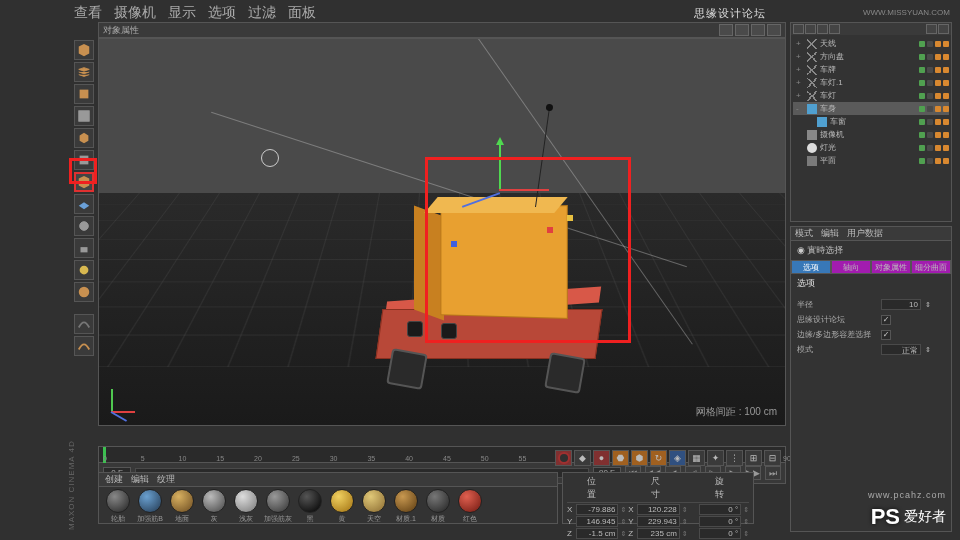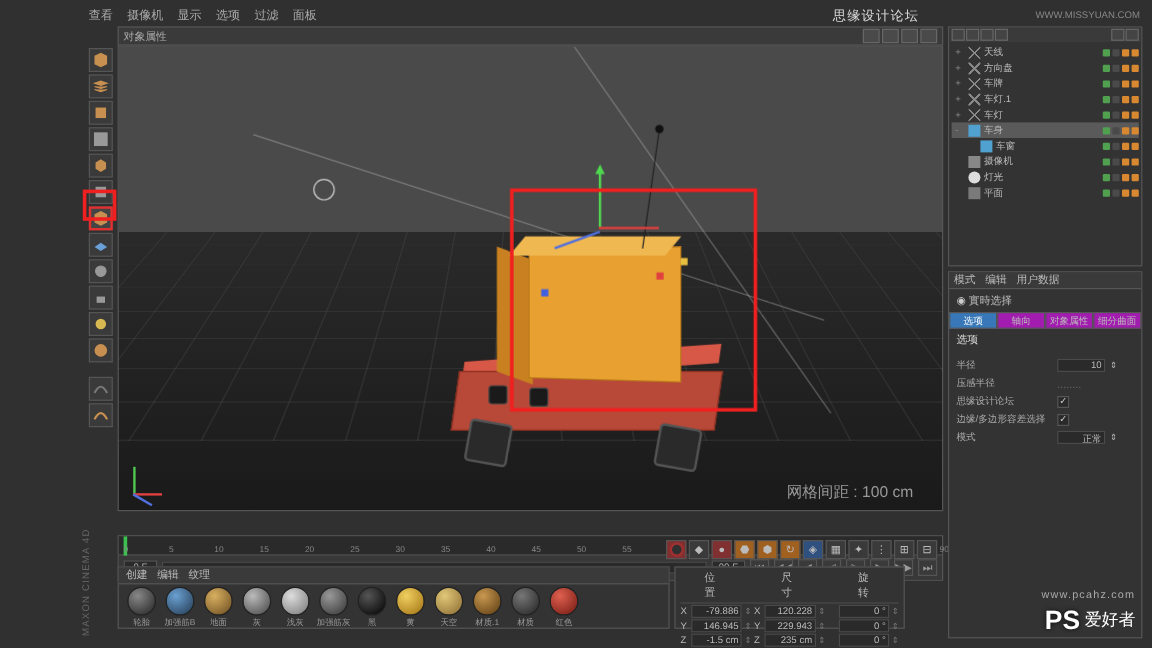--- a/index.html
+++ b/index.html
@@ -1,39 +1,39 @@
 <!DOCTYPE html>
 <html><head>
 <meta charset="utf-8">
 <style>
 *{margin:0;padding:0;box-sizing:border-box;font-family:"Microsoft YaHei",Arial,sans-serif;font-size:9px;color:#bbb}
 body{background:#303030;width:960px;height:540px;overflow:hidden;position:relative}
 .topbar{position:absolute;top:6px;left:74px;height:14px;display:flex;gap:12px;align-items:center}
-.topbar span{font-size:10px;color:#aaa}
+.topbar span{font-size:14px;color:#aaa}
 .top-watermark{position:absolute;top:6px;left:694px;font-size:11px;color:#ddd;font-weight:500;letter-spacing:1px}
 .top-url{position:absolute;top:8px;right:10px;font-size:8px;color:#888}
 .left-tools{position:absolute;left:74px;top:40px;width:22px;display:flex;flex-direction:column;gap:2px}
 .tool{width:20px;height:20px;background:#3a3a3a;border:1px solid #555;display:flex;align-items:center;justify-content:center}
 .tool.sel{border:2px solid #e03030;background:#444}
 .tool svg{width:14px;height:14px}
 .icon-cube{fill:#c89050}
 .icon-grey{fill:#999}
 .icon-blue{fill:#6aa0d8}
 .icon-yellow{fill:#d8b850}
 .vp-header{position:absolute;left:98px;top:22px;height:16px;width:688px;background:#3a3a3a;border:1px solid #555;display:flex;align-items:center;padding:0 4px;gap:6px}
 .vp-header .vlabel{font-size:9px;color:#aaa}
 .vp-header .vright{margin-left:auto;display:flex;gap:2px}
 .vp-header .vbtn{width:14px;height:12px;background:#4a4a4a;border:1px solid #666}
 .viewport{position:absolute;left:98px;top:38px;width:688px;height:388px;background:linear-gradient(to bottom,#4a4a4a 0%,#4a4a4a 40%,#2a2a2a 40%,#1a1a1a 100%);border:1px solid #555;overflow:hidden}
 .floor{position:absolute;left:0;right:0;top:40%;bottom:0;background-image:repeating-linear-gradient(90deg,rgba(120,120,120,.15) 0 1px,transparent 1px 40px),repeating-linear-gradient(0deg,rgba(120,120,120,.15) 0 1px,transparent 1px 30px);transform:perspective(600px) rotateX(60deg);transform-origin:top}
 .axis{position:absolute;left:12px;bottom:12px}
 .axis .x{position:absolute;width:24px;height:2px;background:#e04040;left:0;bottom:0}
 .axis .y{position:absolute;width:2px;height:24px;background:#50c850;left:0;bottom:0}
 .axis .z{position:absolute;width:18px;height:2px;background:#5070e0;left:0;bottom:0;transform:rotate(30deg);transform-origin:left}
-.hud{position:absolute;right:24px;bottom:6px;font-size:13px;color:#999}
+.hud{position:absolute;right:8px;bottom:6px;font-size:10px;color:#999}
 .car{position:absolute;left:260px;top:140px;width:260px;height:220px}
 .car-body{position:absolute;left:20px;top:130px;width:220px;height:50px;background:#b84838;border:1px solid #8a3020;transform:skewX(-8deg)}
 .car-body-top{position:absolute;left:28px;top:115px;width:212px;height:16px;background:#d85848;transform:skewX(-8deg) skewY(-4deg)}
 .car-cab{position:absolute;left:78px;top:28px;width:130px;height:110px;background:#e8a030;border:1px solid #b87818;transform:perspective(400px) rotateY(-12deg)}
 .car-cab-side{position:absolute;left:55px;top:32px;width:30px;height:104px;background:#c88020;transform:skewY(20deg)}
 .car-cab-top{position:absolute;left:72px;top:18px;width:130px;height:16px;background:#f0b850;transform:skewX(-40deg)}
 .wheel{position:absolute;width:36px;height:36px;background:#2a2a2a;border:2px solid #555;border-radius:4px;transform:rotate(10deg)}
 .wheel.w1{left:30px;top:172px}
 .wheel.w2{left:188px;top:176px}
 .light{position:absolute;width:16px;height:16px;background:#1a1a1a;border:1px solid #444;border-radius:3px}
@@ -557,24 +557,20 @@
       <div class="atab">细分曲面</div>
     </div>
     <div class="attr-title" style="color:#ddd">选项</div>
     <div class="attr-body" id="attr-body">
         <div class="attr-row">
           <span class="al">半径</span>
           <span class="av">10</span>
           <span style="font-size:7px">⇕</span>
         </div>
         <div class="attr-row">
-          <span class="al">压感半径</span>
-          <span style="color:#666">........</span>
-        </div>
-        <div class="attr-row">
           <span class="al">思缘设计论坛</span>
           <span class="chk">✓</span>
         </div>
         <div class="attr-row">
           <span class="al">边缘/多边形容差选择</span>
           <span class="chk">✓</span>
         </div>
         <div class="attr-row">
           <span class="al">模式</span>
           <span class="av">正常</span>

